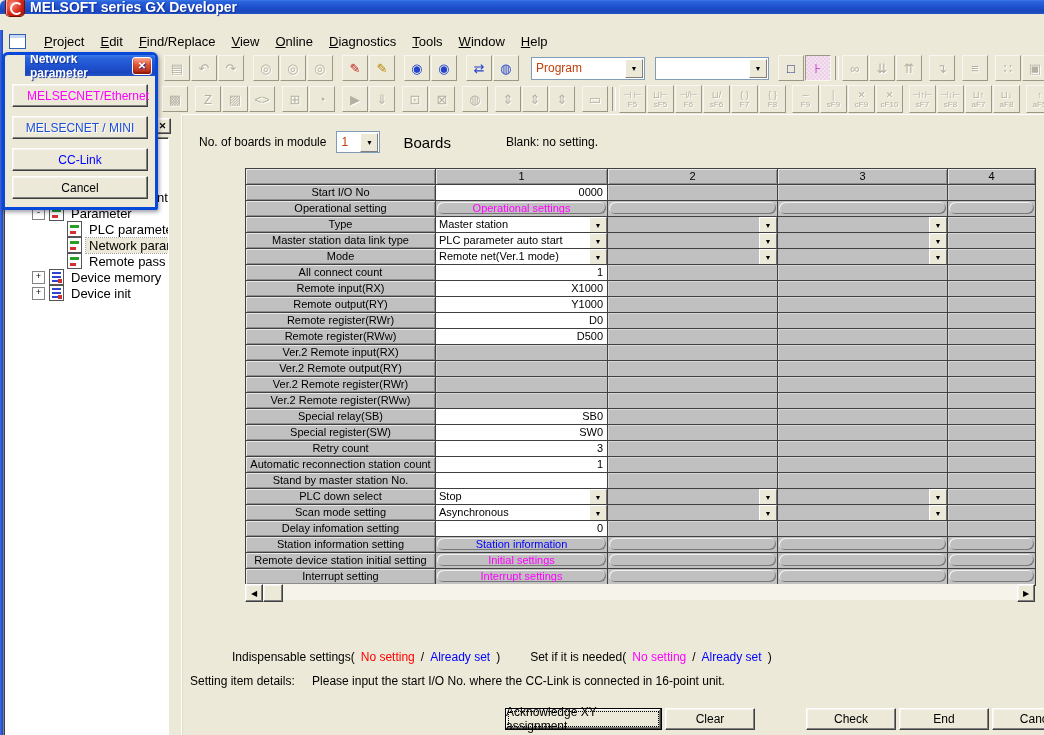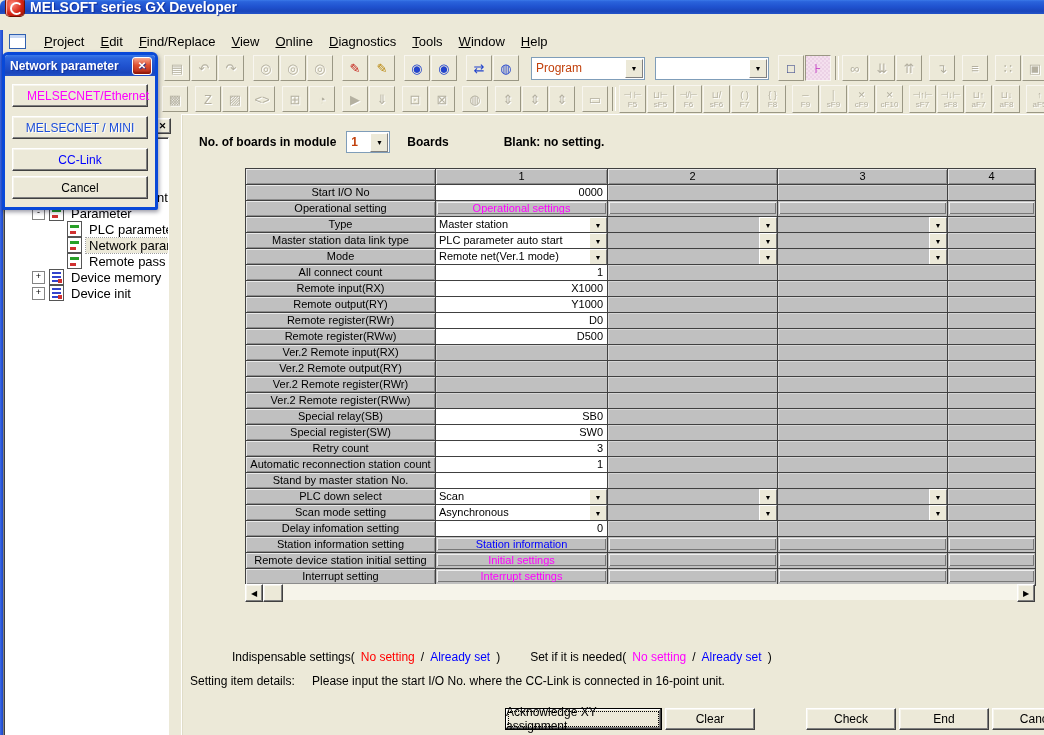--- a/index.html
+++ b/index.html
@@ -73,44 +73,44 @@
   .ticon.v-param::before{content:"";position:absolute;left:2px;top:3px;width:9px;height:3px;background:#28A028;}
   .ticon.v-param::after{content:"";position:absolute;left:2px;bottom:2px;width:6px;height:3px;background:#D03030;}
   .ticon.v-mem::before{content:"";position:absolute;left:2px;top:2px;width:9px;height:2px;
     background:#3344CC;box-shadow:0 4px 0 #3344CC,0 8px 0 #3344CC;}
   .ticon.v-mem::after{content:"";position:absolute;right:1px;bottom:1px;width:4px;height:4px;background:#D03030;}
   .tlabel{padding:0 3px;}
   .tlabel.sel{background:#ECE9D8;outline:1px dotted #A0A0A0;}
   
   #main-panel{position:absolute;left:181px;top:114px;width:863px;height:621px;background:#ECE9D8;
     box-shadow:inset 1px 1px 0 #FFFFFF,inset 2px 0 0 #E0DCC8;}
-  #boards-row{position:absolute;left:0;top:16px;height:24px;display:flex;align-items:center;font-weight:bold;}
+  #boards-row{position:absolute;left:0;top:16px;height:24px;display:flex;align-items:center;}
   #boards-label{margin-left:18px;font-size:12px;}
   #boards-combo{width:42px;height:20px;margin-left:10px;}
-  #boards-suffix{margin-left:14px;font-size:12px;}
+  #boards-suffix{margin-left:20px;font-size:15px;}
   #blank-note{margin-left:55px;font-size:12px;}
   
   #grid{position:absolute;left:64px;top:54px;width:790px;display:grid;
     grid-template-columns:190px 172px 170px 170px 88px;grid-auto-rows:16px;
     border:1px solid #404040;border-right:none;background:#404040;}
   .c{box-sizing:border-box;height:16px;font-size:11px;line-height:15px;overflow:hidden;
      white-space:nowrap;border-right:1px solid #404040;border-bottom:1px solid #404040;}
   .c.hdr,.c.lbl{background:#C0C0C0;text-align:center;
      box-shadow:inset 1px 1px 0 #E9E9E9,inset -1px -1px 0 #8C8C8C;}
   .c.val{background:#fff;text-align:right;padding-right:4px;padding-left:23px;}
   .c.grayflat{background:#C0C0C0;box-shadow:inset 1px 1px 0 #D6D6D6;}
   .c.selcell{background:#fff;display:flex;}
   .c.selcell.graybg{background:#C0C0C0;}
   .selcell .seltxt{flex:1;padding-left:3px;overflow:hidden;}
   .selcell .drop-btn{width:16px;height:14px;margin:0;flex:none;display:flex;align-items:center;
     justify-content:center;font-size:7px;color:#000;background:#ECE9D8;
     border:1px solid;border-color:#FFFFFF #707070 #707070 #FFFFFF;}
   .c.lcell{background:#C0C0C0;padding:1px;}
   .lbtn{height:12px;background:#C0C0C0;text-align:center;font-size:11px;line-height:12px;
-    box-shadow:inset 1px 1px 0 #EFEFEF,inset -1px -1px 0 #787878;}
+    box-shadow:inset 1px 1px 0 #EFEFEF,inset -1px -1px 0 #787878;border-radius:6px;}
   
   #hscroll{position:absolute;left:64px;top:470px;width:790px;height:16px;
     background:#F6F4EA;display:flex;}
   .sb-btn{width:16px;height:16px;flex:none;display:flex;align-items:center;justify-content:center;
     font-size:8px;color:#000;}
   #sb-thumb{width:18px;height:16px;flex:none;}
   #sb-track{flex:1;}
   
   #legend{position:absolute;left:51px;top:536px;display:flex;align-items:center;
     font-size:12px;white-space:nowrap;}
@@ -123,21 +123,21 @@
     background:#ECE9D8;border:1px solid;border-color:#FFFFFF #404040 #404040 #FFFFFF;
     box-shadow:inset -1px -1px 0 #808080,inset 1px 1px 0 #F6F4EC;box-sizing:border-box;}
   .pbtn.default{border:1px solid #000;box-shadow:inset -1px -1px 0 #404040,inset 1px 1px 0 #fff,
     inset -2px -2px 0 #808080;outline:1px dotted #000;outline-offset:-4px;}
   
   #dlg{position:absolute;left:2px;top:52px;width:156px;z-index:50;
     border:3px solid #0848D8;border-radius:6px 6px 2px 2px;overflow:hidden;
     background:#ECE9D8;box-shadow:1px 2px 4px rgba(0,0,30,.4);box-sizing:border-box;}
   #dlg-title{height:21px;display:flex;align-items:center;color:#fff;font-weight:bold;
     font-size:12px;text-shadow:1px 1px 1px #10309A;padding-left:5px;
-    background:linear-gradient(180deg,#3B79E8 0%,#2A63DC 15%,#1F51CE 55%,#1A46BC 85%,#2453C8 100%);}
+    background:linear-gradient(180deg,#3B79E8 0%,#2A63DC 15%,#1F51CE 55%,#1A46BC 85%,#2453C8 100%);margin-left:20px;}
   #dlg-close{margin-left:auto;margin-right:3px;width:18px;height:16px;flex:none;
     display:flex;align-items:center;justify-content:center;color:#fff;font-size:10px;font-weight:bold;
     background:linear-gradient(180deg,#F8A890 0%,#E05030 45%,#B02818 100%);
     border:1px solid #fff;border-radius:3px;box-shadow:inset 0 -2px 2px #901808;}
   #dlg-body{padding:8px 7px 8px 7px;}
   .dbtn{height:21px;margin-bottom:9px;display:flex;align-items:center;justify-content:center;
     font-size:12px;background:#ECE9D8;border:1px solid;border-color:#FFFFFF #404040 #404040 #FFFFFF;
     box-shadow:inset -1px -1px 0 #808080,inset 1px 1px 0 #F6F4EC;}
   .dbtn.dis{color:#1d4ed8;text-shadow:1px 1px 0 #fff;}
   .dbtn:last-child{margin-bottom:0;margin-top:-4px;}
@@ -547,21 +547,21 @@
       <div class="c grayflat"></div>
       <div class="c grayflat"></div>
       <div class="c grayflat"></div>
       <div class="c lbl">Stand by master station No.</div>
       <div class="c val"></div>
       <div class="c grayflat"></div>
       <div class="c grayflat"></div>
       <div class="c grayflat"></div>
       <div class="c lbl">PLC down select</div>
       <div class="c selcell">
-        <span class="seltxt">Scan</span>
+        <span class="seltxt">Stop</span>
         <span class="drop-btn">▼</span>
       </div>
       <div class="c selcell graybg">
         <span class="seltxt"></span>
         <span class="drop-btn">▼</span>
       </div>
       <div class="c selcell graybg">
         <span class="seltxt"></span>
         <span class="drop-btn">▼</span>
       </div>

